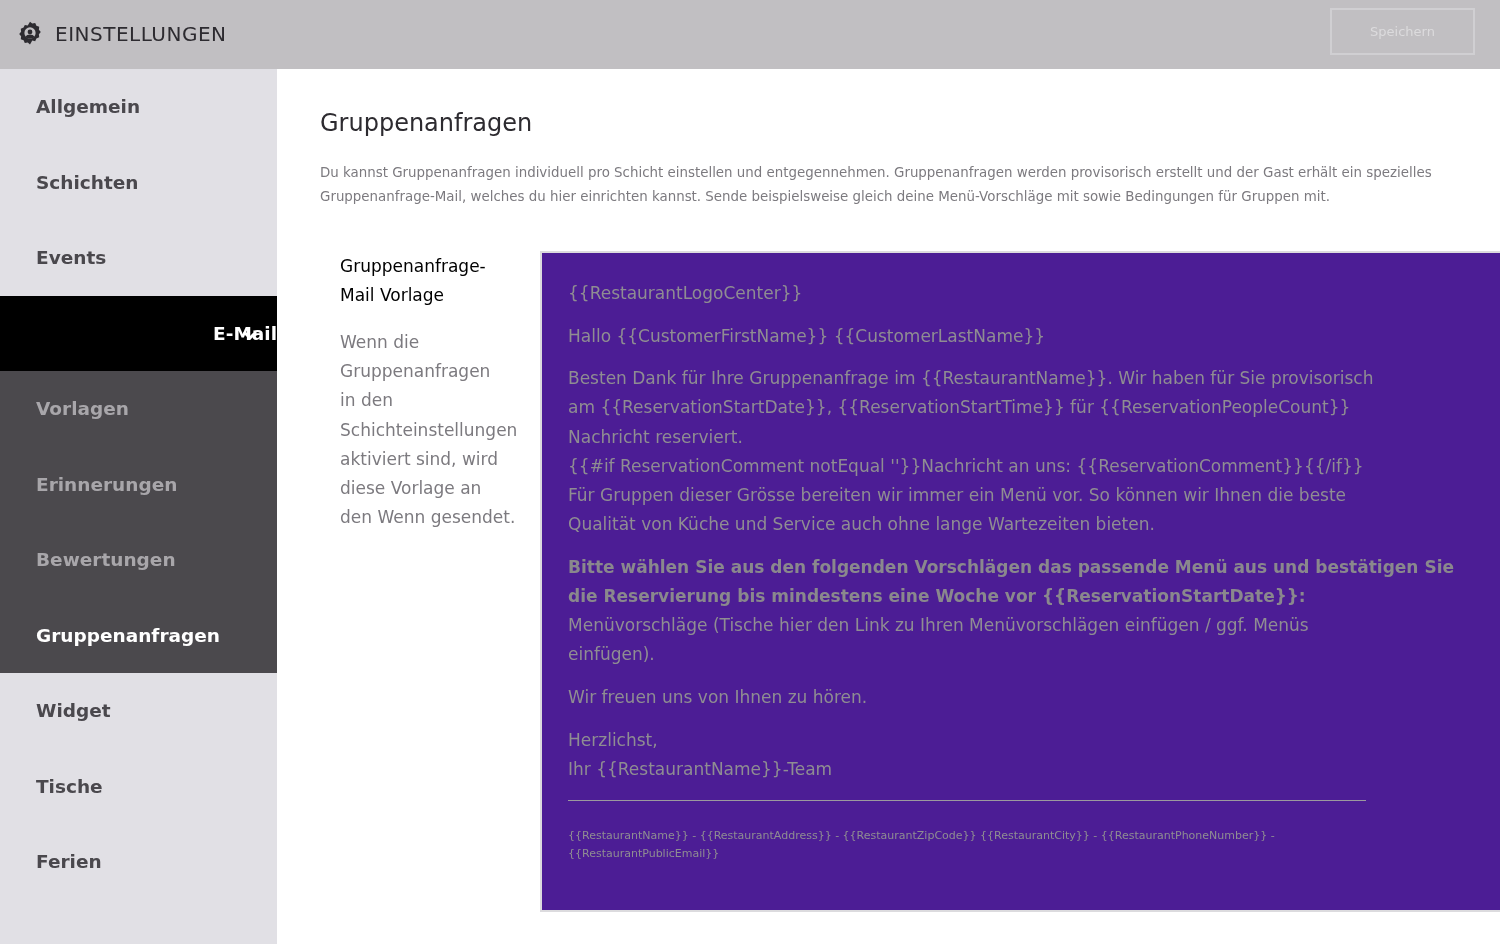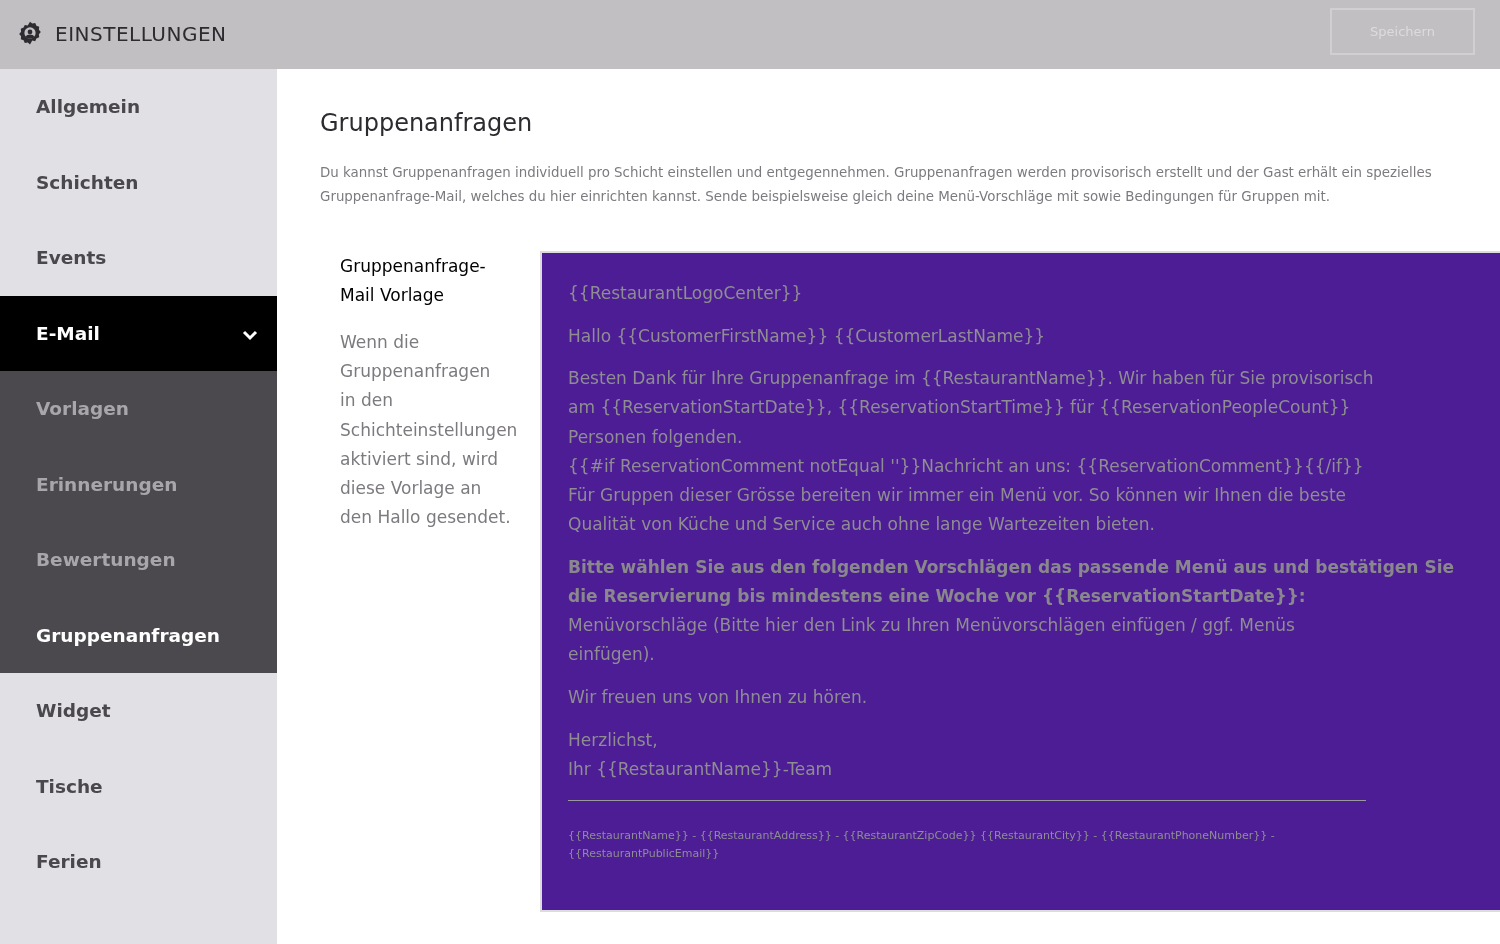--- a/index.html
+++ b/index.html
@@ -21,21 +21,21 @@
     font-family: "DejaVu Sans", sans-serif; font-size: 13px; cursor: pointer;
   }
 
   .sidebar {
     position: absolute; left: 0; top: 69px; width: 277px; height: 875px; background: #e1e0e5;
   }
   .nav-item {
     position: absolute; left: 0; width: 277px; height: 75.5px; display: flex; align-items: center;
     padding-left: 36px; font-size: 18.5px; color: #4a484d; cursor: pointer; font-weight: bold;
   }
-  .nav-item.active-parent { background: #000000; color: #ffffff; }
+  .nav-item.active-parent { background: #000000; color: #ffffff; justify-content: flex-end; }
   .nav-item.sub { background: #4b494d; color: #a8a6aa; }
   .nav-item.sub.active { color: #ffffff; }
   .nav-item .chev { position: absolute; left: 242px; top: 33px; width: 16px; height: 12px; }
 
   .main { position: absolute; left: 277px; top: 69px; width: 1223px; height: 875px; background: #ffffff; }
   .page-title {
     position: absolute; left: 43px; top: 40px; font-size: 24px; color: #2d2b30;
   }
   .page-desc {
     position: absolute; left: 43px; top: 92px; width: 1130px; font-size: 13.4px; line-height: 24px; color: #7c7a7f;
@@ -119,38 +119,38 @@
     <div>Gruppenanfrage-</div>
     <div>Mail Vorlage</div>
   </div>
   <div class="field-help">
     <div>Wenn die</div>
     <div>Gruppenanfragen</div>
     <div>in den</div>
     <div>Schichteinstellungen</div>
     <div>aktiviert sind, wird</div>
     <div>diese Vorlage an</div>
-    <div>den Hallo gesendet.</div>
+    <div>den Wenn gesendet.</div>
   </div>
 
   <div class="editor">
     <p>{{RestaurantLogoCenter}}</p>
     <p>Hallo {{CustomerFirstName}} {{CustomerLastName}}</p>
     <p>
       <span>Besten Dank für Ihre Gruppenanfrage im {{RestaurantName}}. Wir haben für Sie provisorisch</span><br>
       <span>am {{ReservationStartDate}}, {{ReservationStartTime}} für {{ReservationPeopleCount}}</span><br>
-      <span>Personen folgenden.</span><br>
+      <span>Nachricht reserviert.</span><br>
       <span>{{#if ReservationComment notEqual ''}}Nachricht an uns: {{ReservationComment}}{{/if}}</span><br>
       <span>Für Gruppen dieser Grösse bereiten wir immer ein Menü vor. So können wir Ihnen die beste</span><br>
       <span>Qualität von Küche und Service auch ohne lange Wartezeiten bieten.</span>
     </p>
     <p>
       <span class="bold">Bitte wählen Sie aus den folgenden Vorschlägen das passende Menü aus und bestätigen Sie</span><br>
       <span class="bold">die Reservierung bis mindestens eine Woche vor {{ReservationStartDate}}:</span><br>
-      <span>Menüvorschläge (Bitte hier den Link zu Ihren Menüvorschlägen einfügen / ggf. Menüs</span><br>
+      <span>Menüvorschläge (Tische hier den Link zu Ihren Menüvorschlägen einfügen / ggf. Menüs</span><br>
       <span>einfügen).</span>
     </p>
     <p>Wir freuen uns von Ihnen zu hören.</p>
     <p style="margin-bottom:16px">
       <span>Herzlichst,</span><br>
       <span>Ihr {{RestaurantName}}-Team</span>
     </p>
     <hr>
     <div class="footer">
       <span>{{RestaurantName}} - {{RestaurantAddress}} - {{RestaurantZipCode}} {{RestaurantCity}} - {{RestaurantPhoneNumber}} -</span><br>

